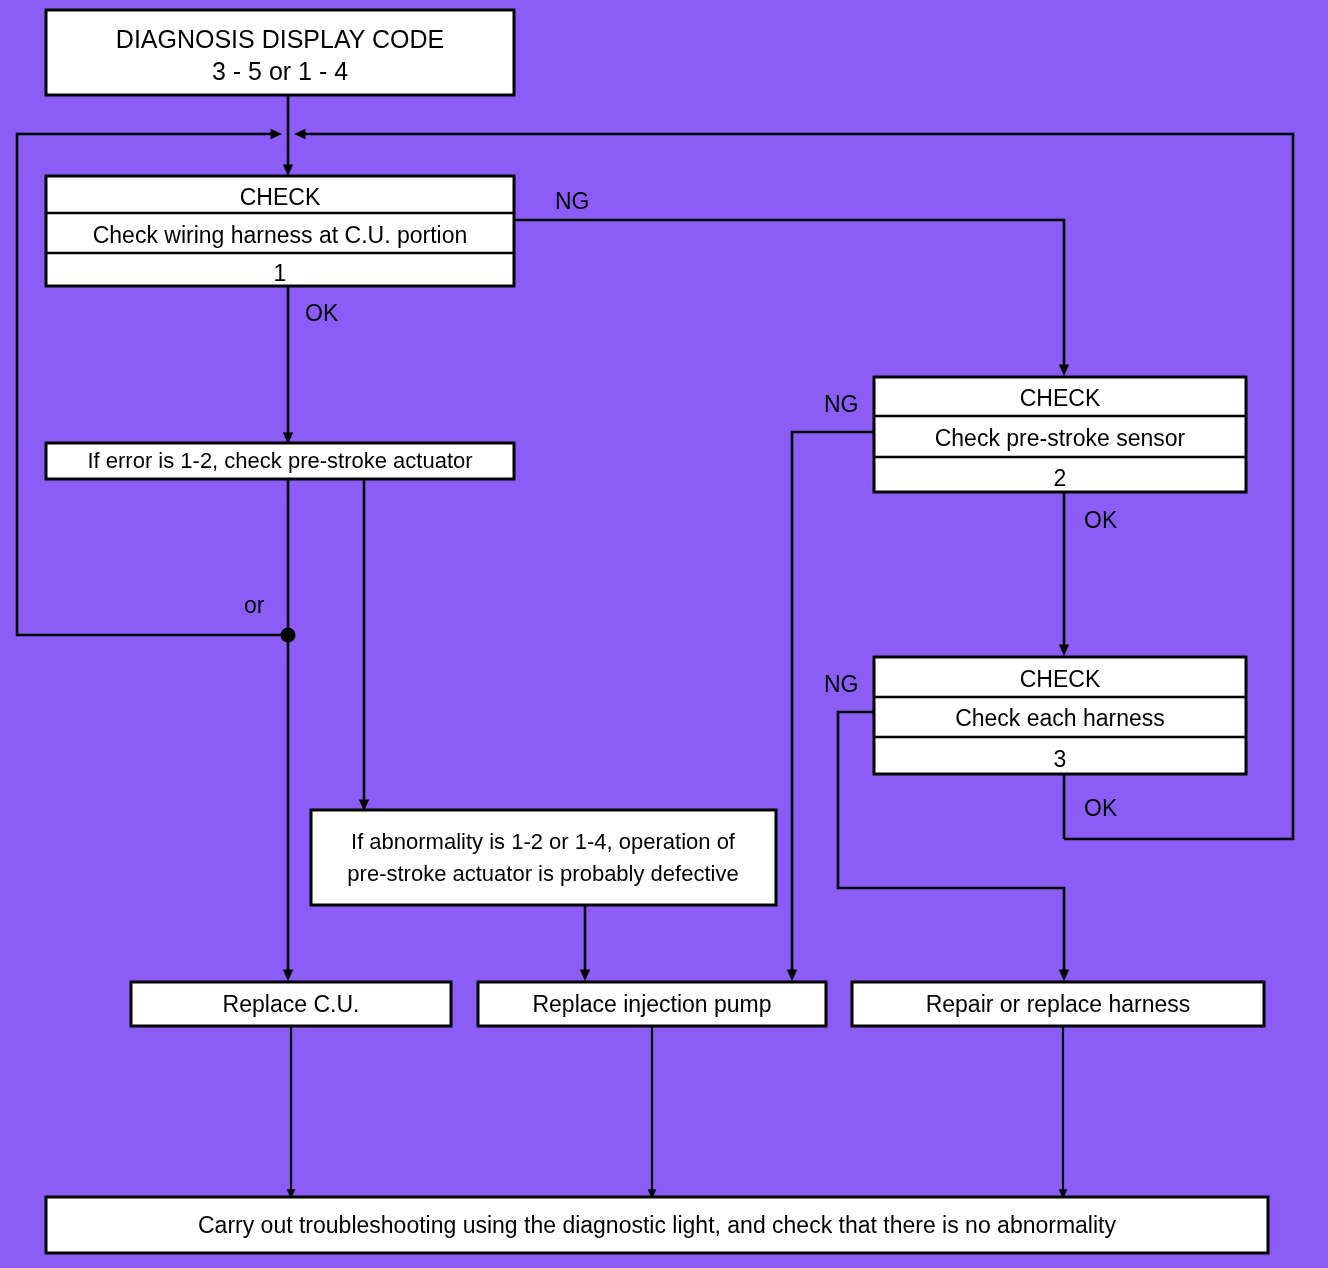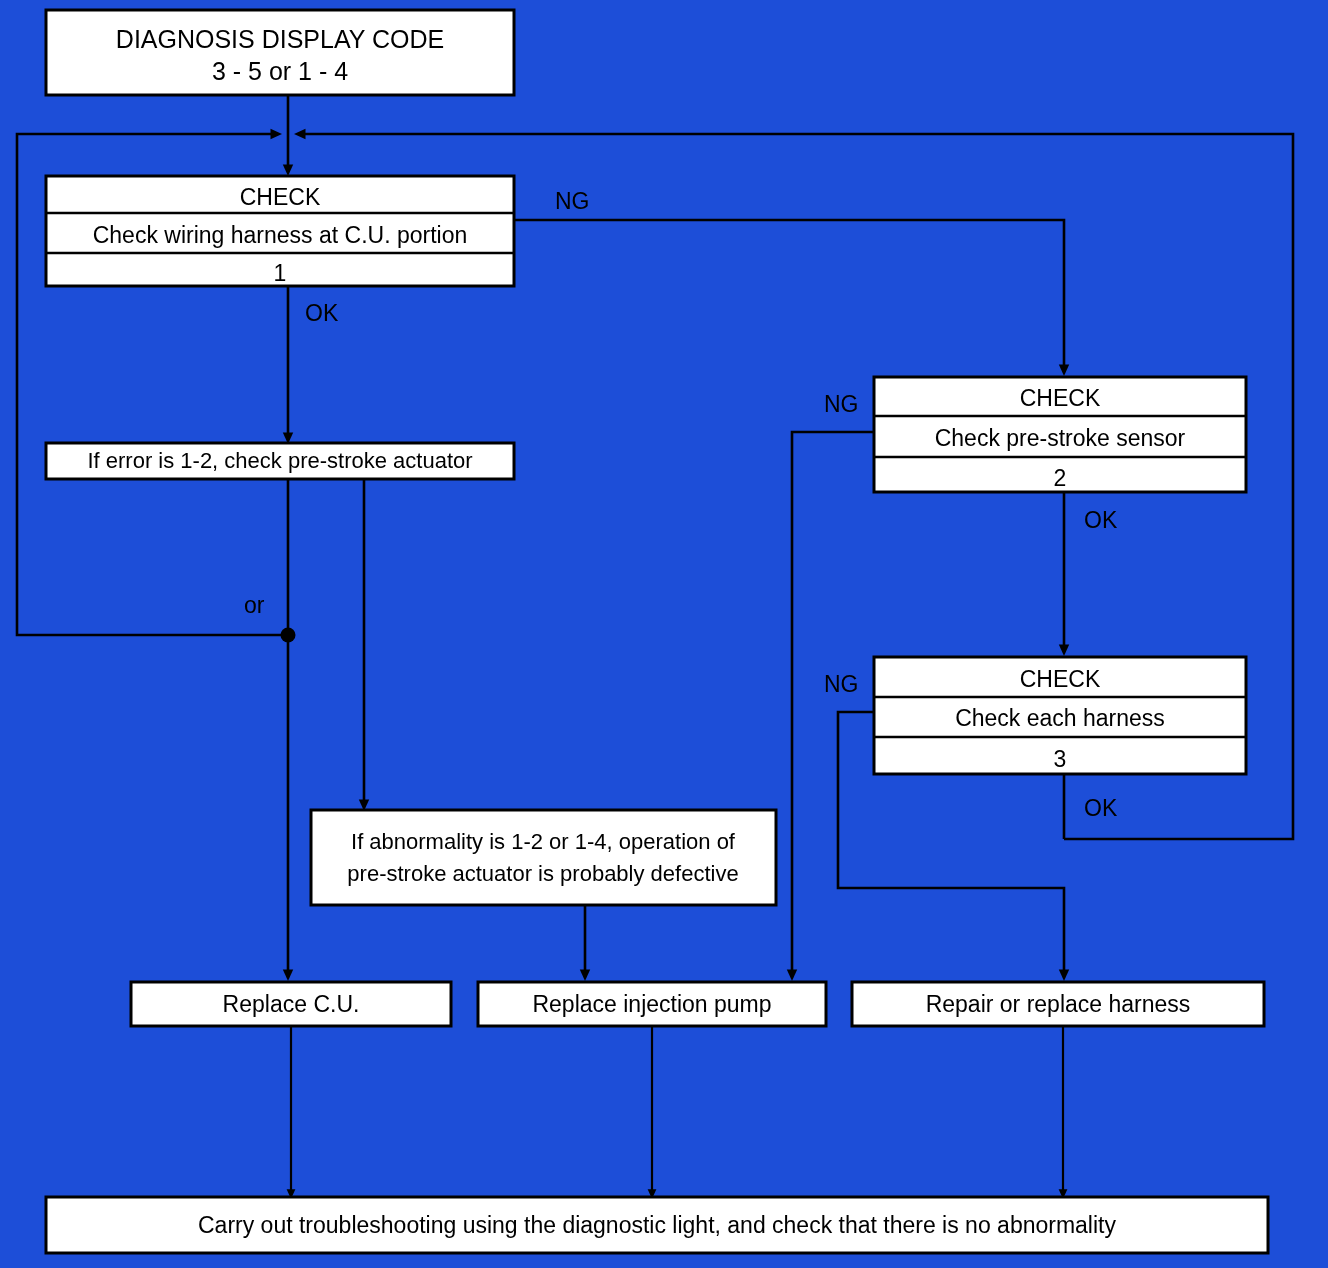--- a/index.html
+++ b/index.html
@@ -4,21 +4,21 @@
 <style>
   html, body {
     margin: 0;
     padding: 0;
     background: #ffffff;
   }
   #page {
     position: relative;
     width: 1328px;
     height: 1268px;
-    background: #1d4ed8;
+    background: #8b5cf6;
     font-family: "Liberation Sans", sans-serif;
   }
   svg#flow {
     position: absolute;
     top: 0; left: 0;
     width: 1328px;
     height: 1268px;
   }
   .box-rect {
     fill: #ffffff;

